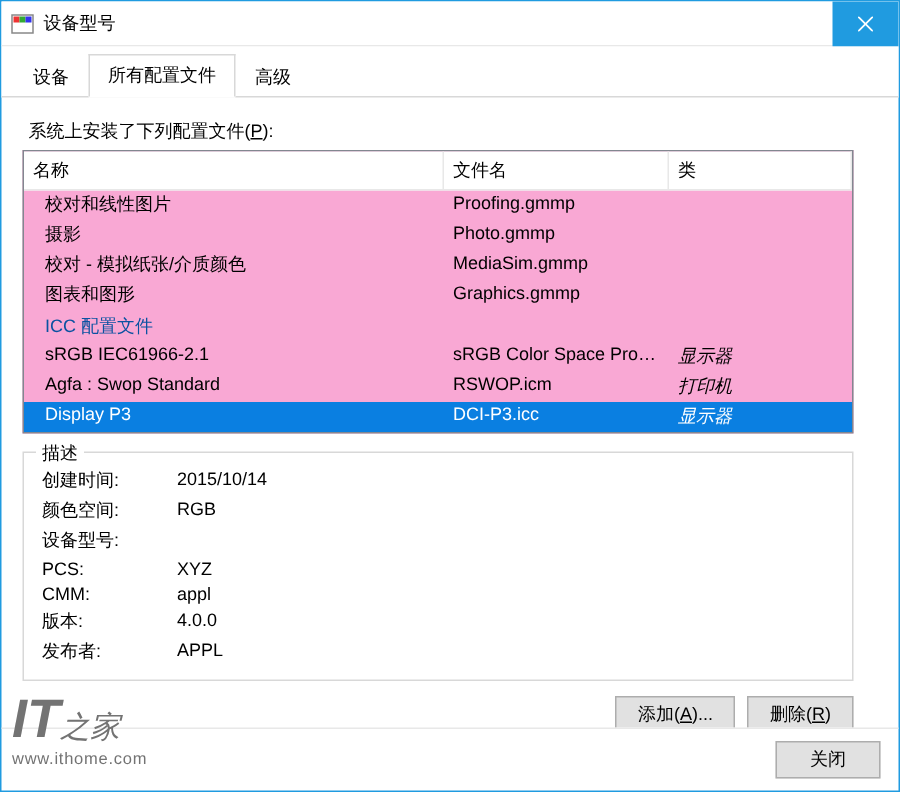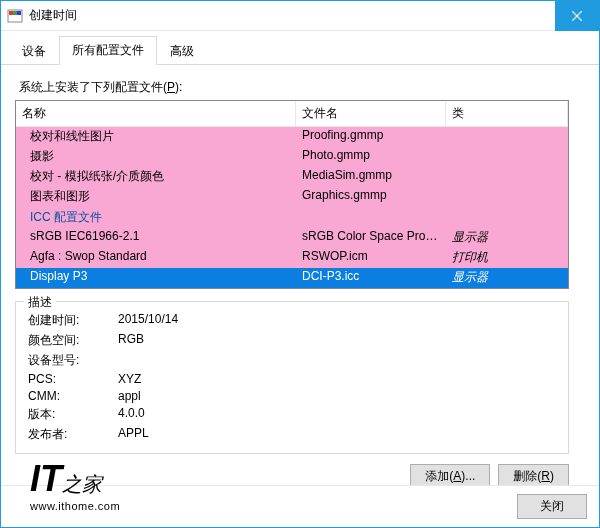--- a/index.html
+++ b/index.html
@@ -27,38 +27,38 @@
 .list-row .cell.c2 { width: 150px; }
 .list-row .cell.c3 { flex: 1; font-style: italic; }
 .list-row.selected { background: #0a7fe1; color: #fff; }
 .list-group { color: #0a52a1; padding: 2px 0 2px 14px; font-size: 12px; }
 .desc-box { border: 1px solid #d8d8d8; margin-top: 12px; padding: 10px 12px 10px 12px; position: relative; }
 .desc-title { position: absolute; top: -8px; left: 8px; background: #fff; padding: 0 4px; font-size: 12px; }
 .desc-grid { display: grid; grid-template-columns: 90px 1fr; row-gap: 3px; font-size: 12px; }
 .buttons-row { display: flex; justify-content: flex-end; gap: 8px; padding: 10px 0; }
 .btn { min-width: 70px; padding: 3px 14px; font-size: 12px; border: 1px solid #adadad; background: #e1e1e1; cursor: default; }
 .footer { border-top: 1px solid #e8e8e8; padding: 8px 12px; display: flex; justify-content: flex-end; }
-.watermark { position: absolute; left: 30px; bottom: 16px; color: #000000; font-family: Arial, sans-serif; pointer-events: none; }
+.watermark { position: absolute; left: 8px; bottom: 16px; color: #737373; font-family: Arial, sans-serif; pointer-events: none; }
 .watermark .big { font-size: 36px; font-style: italic; font-weight: bold; line-height: 0.8; }
 .watermark .small { font-size: 11px; letter-spacing: 0.5px; margin-top: 2px; }
 </style>
 </head>
 <body>
 
 <div class="window">
   <div class="titlebar">
     <span class="titlebar-icon">
       <svg viewBox="0 0 16 16">
           <rect x="1" y="2" width="14" height="12" fill="#fff" stroke="#888"></rect>
           <rect x="2" y="3" width="4" height="4" fill="#e33"></rect>
           <rect x="6" y="3" width="4" height="4" fill="#3a3"></rect>
           <rect x="10" y="3" width="4" height="4" fill="#33e"></rect>
         </svg>
     </span>
-    <span class="titlebar-title">创建时间</span>
+    <span class="titlebar-title">设备型号</span>
     <div class="titlebar-close">
       <svg width="10" height="10" viewBox="0 0 10 10">
           <line x1="0" y1="0" x2="10" y2="10" stroke="#fff" stroke-width="1.2"></line>
           <line x1="10" y1="0" x2="0" y2="10" stroke="#fff" stroke-width="1.2"></line>
         </svg>
     </div>
   </div>
 
   <div class="tabs">
     <div class="tab">设备</div>

